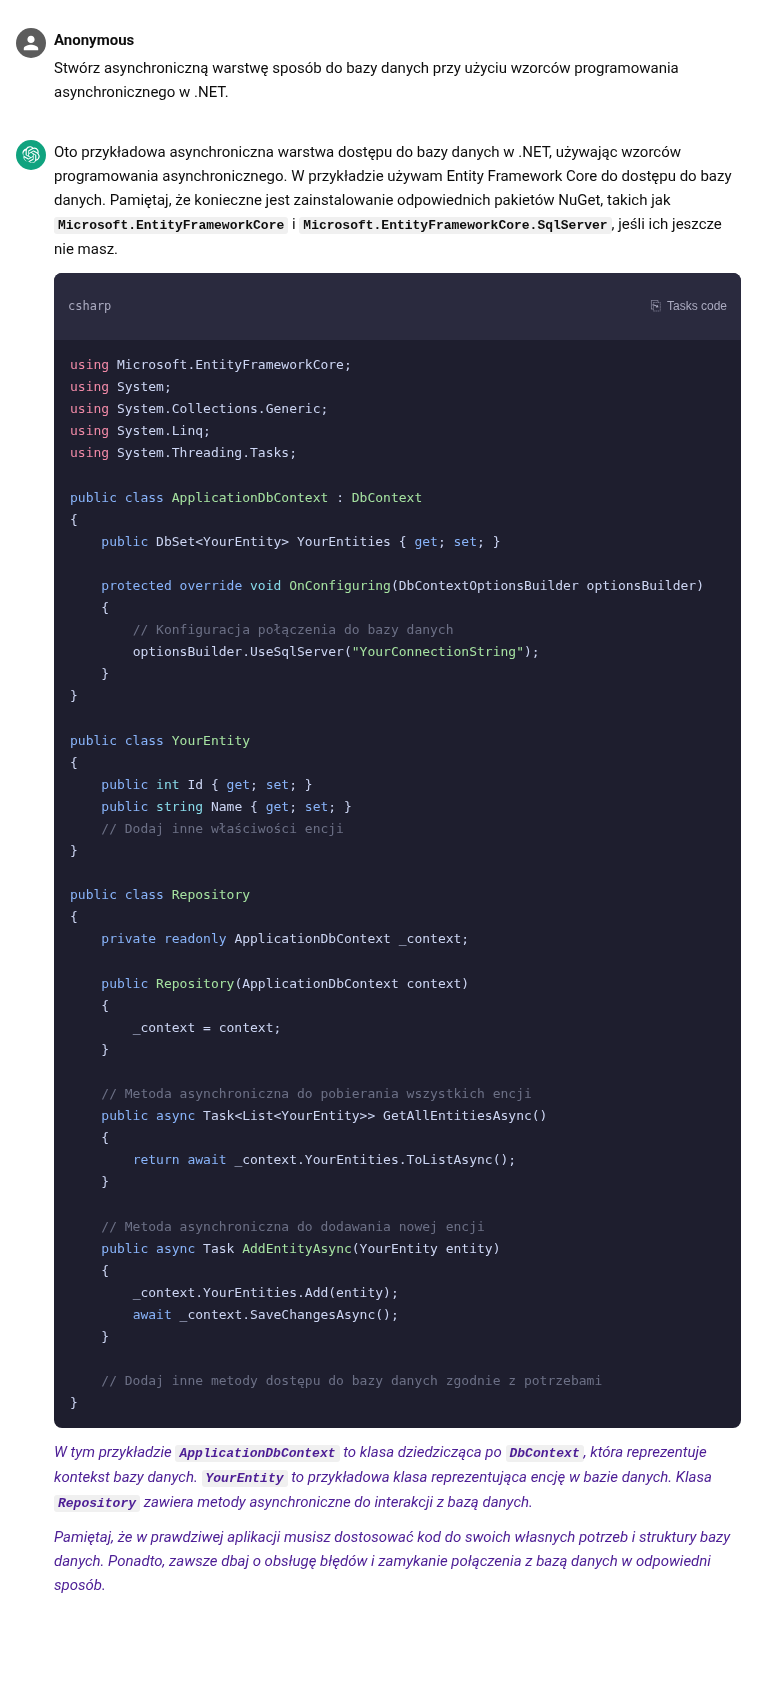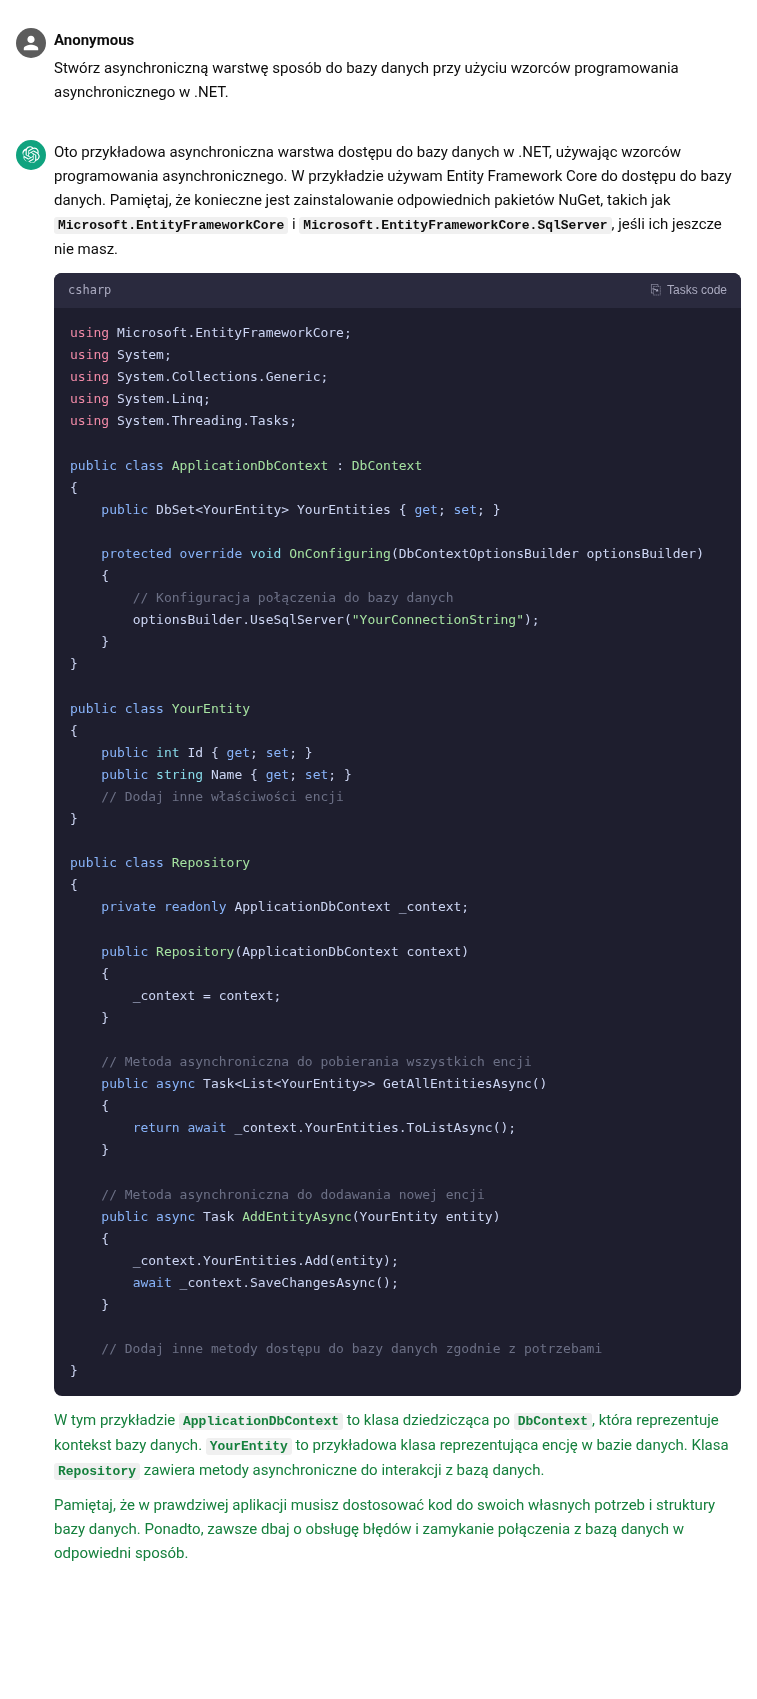--- a/index.html
+++ b/index.html
@@ -66,21 +66,21 @@
       background: #1e1e2e;
       border-radius: 8px;
       overflow: hidden;
       margin: 12px 0;
     }
     .code-block-header {
       background: #2a2a3e;
       display: flex;
       align-items: center;
       justify-content: space-between;
-      padding: 8px 14px;
+      padding: 24px 14px;
     }
     .code-lang {
       color: #ababc0;
       font-size: 12px;
       font-family: monospace;
     }
     .copy-btn {
       display: flex;
       align-items: center;
       gap: 6px;
@@ -110,22 +110,23 @@
     .kw { color: #89b4fa; } 
     .kw-type { color: #89dceb; } 
     .kw-using { color: #f38ba8; } 
     .classname { color: #a6e3a1; } 
     .string { color: #a6e3a1; } 
     .comment { color: #6c7086; font-style: normal; }
     .plain { color: #cdd6f4; }
     .text-paragraph {
       font-size: 15px;
       line-height: 1.6;
-      color: #15803d;
+      color: #4c1d95;
       margin-bottom: 10px;
+      font-style: italic;
     }
     .bold { font-weight: 700; }
   </style>
 </head>
 <body>
 
 <div class="message">
   <div class="avatar avatar-user">
     <svg width="18" height="18" viewBox="0 0 24 24" fill="white">
       <path d="M12 12c2.7 0 4.8-2.1 4.8-4.8S14.7 2.4 12 2.4 7.2 4.5 7.2 7.2 9.3 12 12 12zm0 2.4c-3.2 0-9.6 1.6-9.6 4.8v2.4h19.2v-2.4c0-3.2-6.4-4.8-9.6-4.8z"></path>

